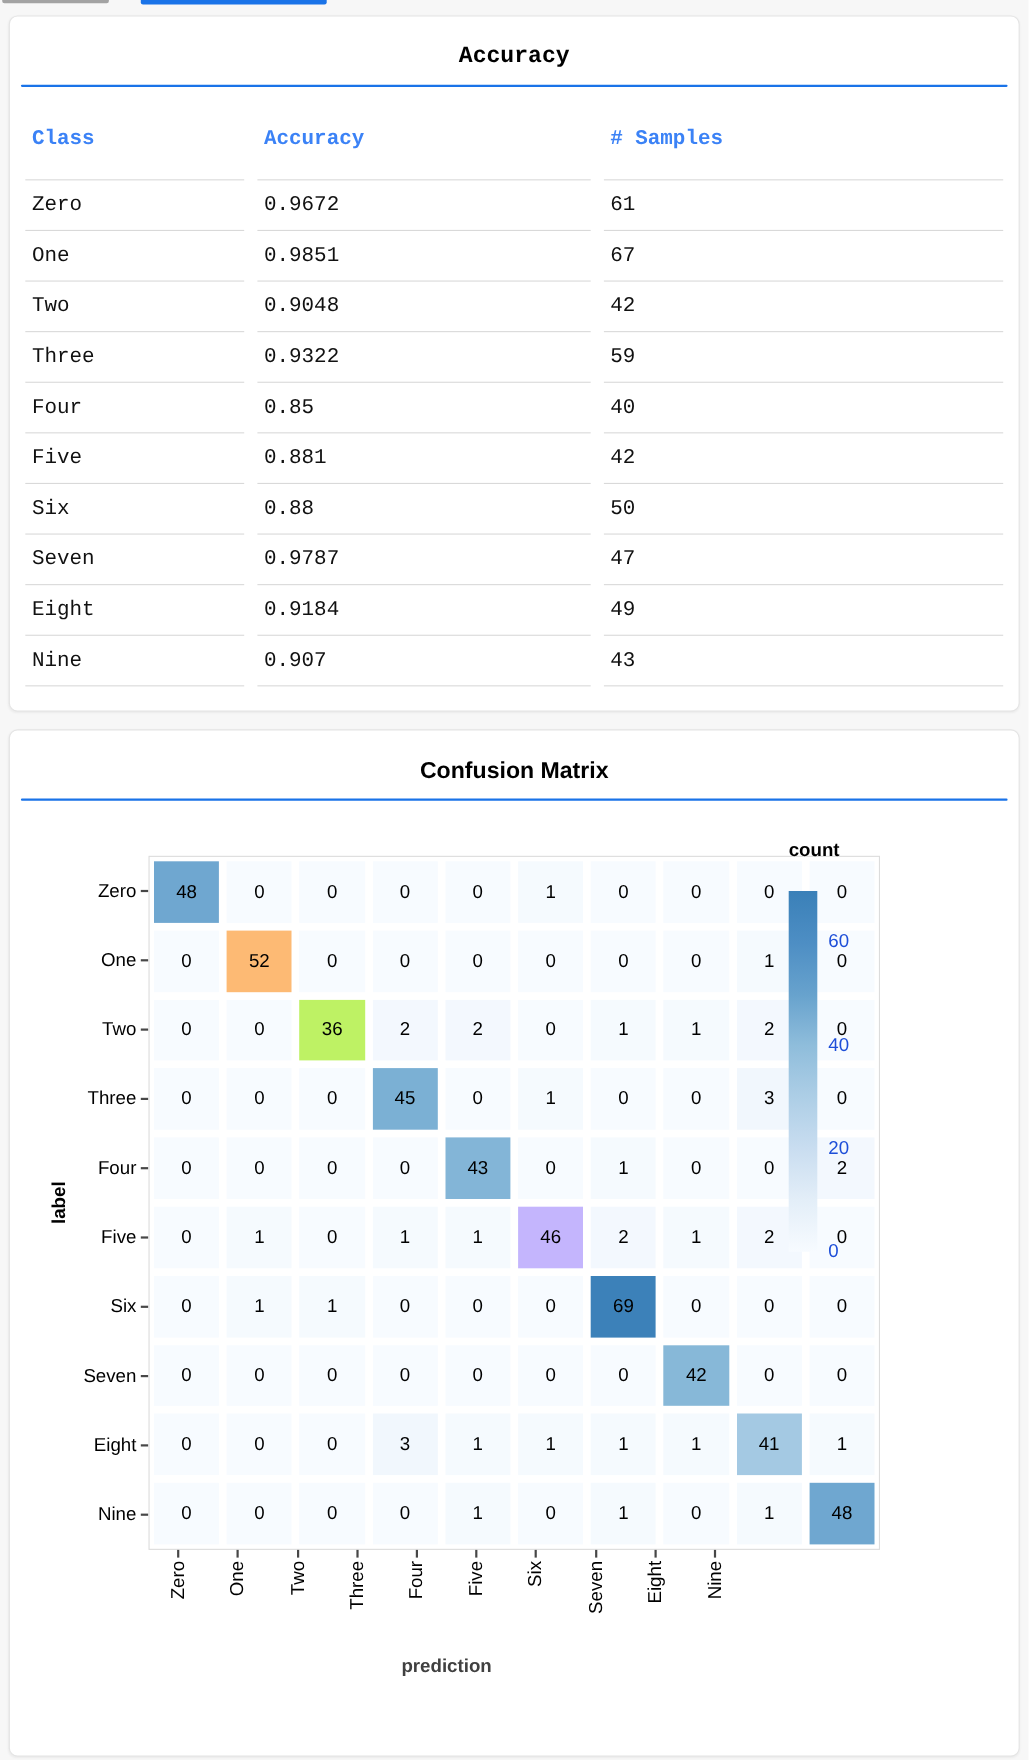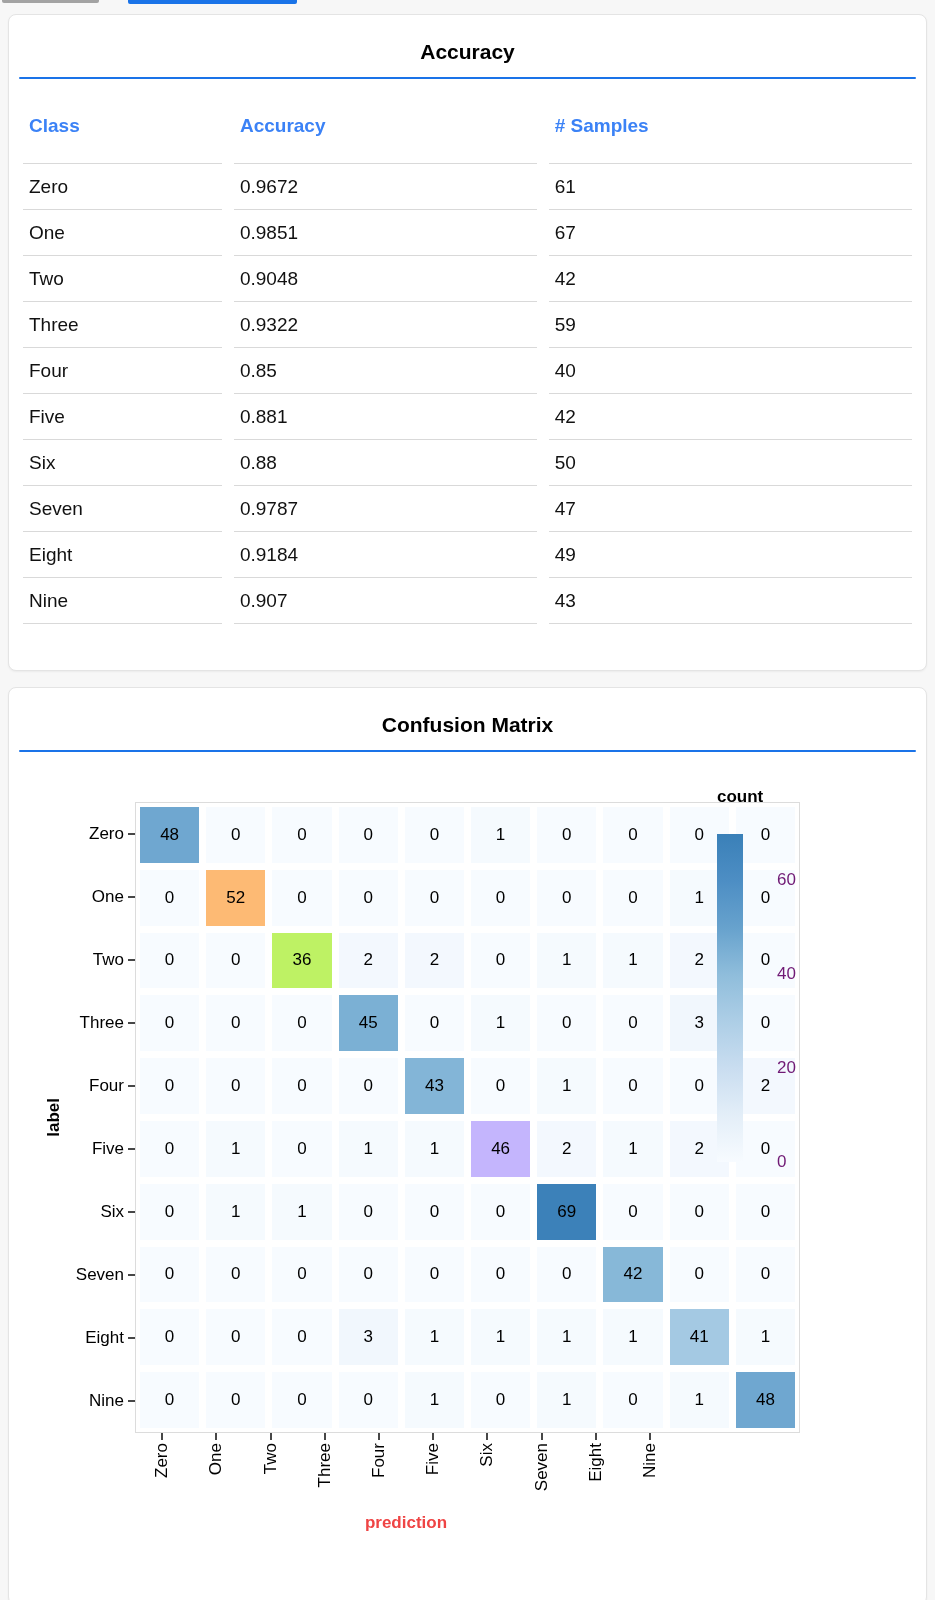--- a/index.html
+++ b/index.html
@@ -18,21 +18,21 @@
   .bar.blue { left: 128px; width: 169px; height: 4px; background: #1a73e8; border-radius: 0 0 2px 2px; }
 
   .card {
     margin: 14px 8px 0 8px;
     width: 919px;
     background: #ffffff;
     border: 1px solid #e4e4e4;
     border-radius: 8px;
     box-shadow: 0 1px 2px rgba(0,0,0,0.05);
   }
-  .card.first { padding-bottom: 46px; }
+  .card.first { padding-bottom: 22px; font-family: Liberation Mono, monospace; }
   .card.second { margin-top: 16px; padding-bottom: 71px; }
 
   .card-title {
     margin: 0; padding-top: 24px;
     text-align: center;
     font-size: 21px; font-weight: 700; line-height: 25px;
     color: #000;
   }
   .rule { height: 2px; background: #1a73e8; margin: 13px 10px 0 10px; border-radius: 1px; }
 
@@ -91,29 +91,29 @@
   }
   .x-ticks { display: flex; height: 8px; }
   .x-ticks .tcol { flex: 1; display: flex; justify-content: center; }
   .x-ticks .tick-x { width: 2px; height: 7px; background: #474747; }
   .x-labels { display: flex; margin-top: 2px; min-height: 58px; }
   .x-labels .lcol { flex: 1; display: flex; justify-content: center; align-items: flex-start; }
   .x-labels span {
     writing-mode: vertical-rl; transform: rotate(180deg);
     font-size: 17px; color: #000;
   }
-  .x-title { text-align: center; font-weight: 700; font-size: 17px; margin-top: 12px; color: #ef4444; }
+  .x-title { text-align: center; font-weight: 700; font-size: 17px; margin-top: 28px; color: #404040; }
 
   .legend { margin-left: 40px; margin-top: -16px; width: 92px; }
   .legend-title { font-weight: 700; font-size: 17px; color: #000; line-height: 21px; }
   .legend-bar-row { position: relative; margin-top: 27px; }
   .legend-bar { width: 26px; height: 328px; }
   .legend-tick {
     position: absolute; left: 36px; transform: translateY(-50%);
-    font-size: 17px; color: #701a75; margin-left: 24px;
+    font-size: 17px; color: #1d4ed8;
   }
 </style>
 </head>
 <body>
 
 <div class="bar gray"></div>
 <div class="bar blue"></div>
 
 <section class="card first">
   <h2 class="card-title">Accuracy</h2>

